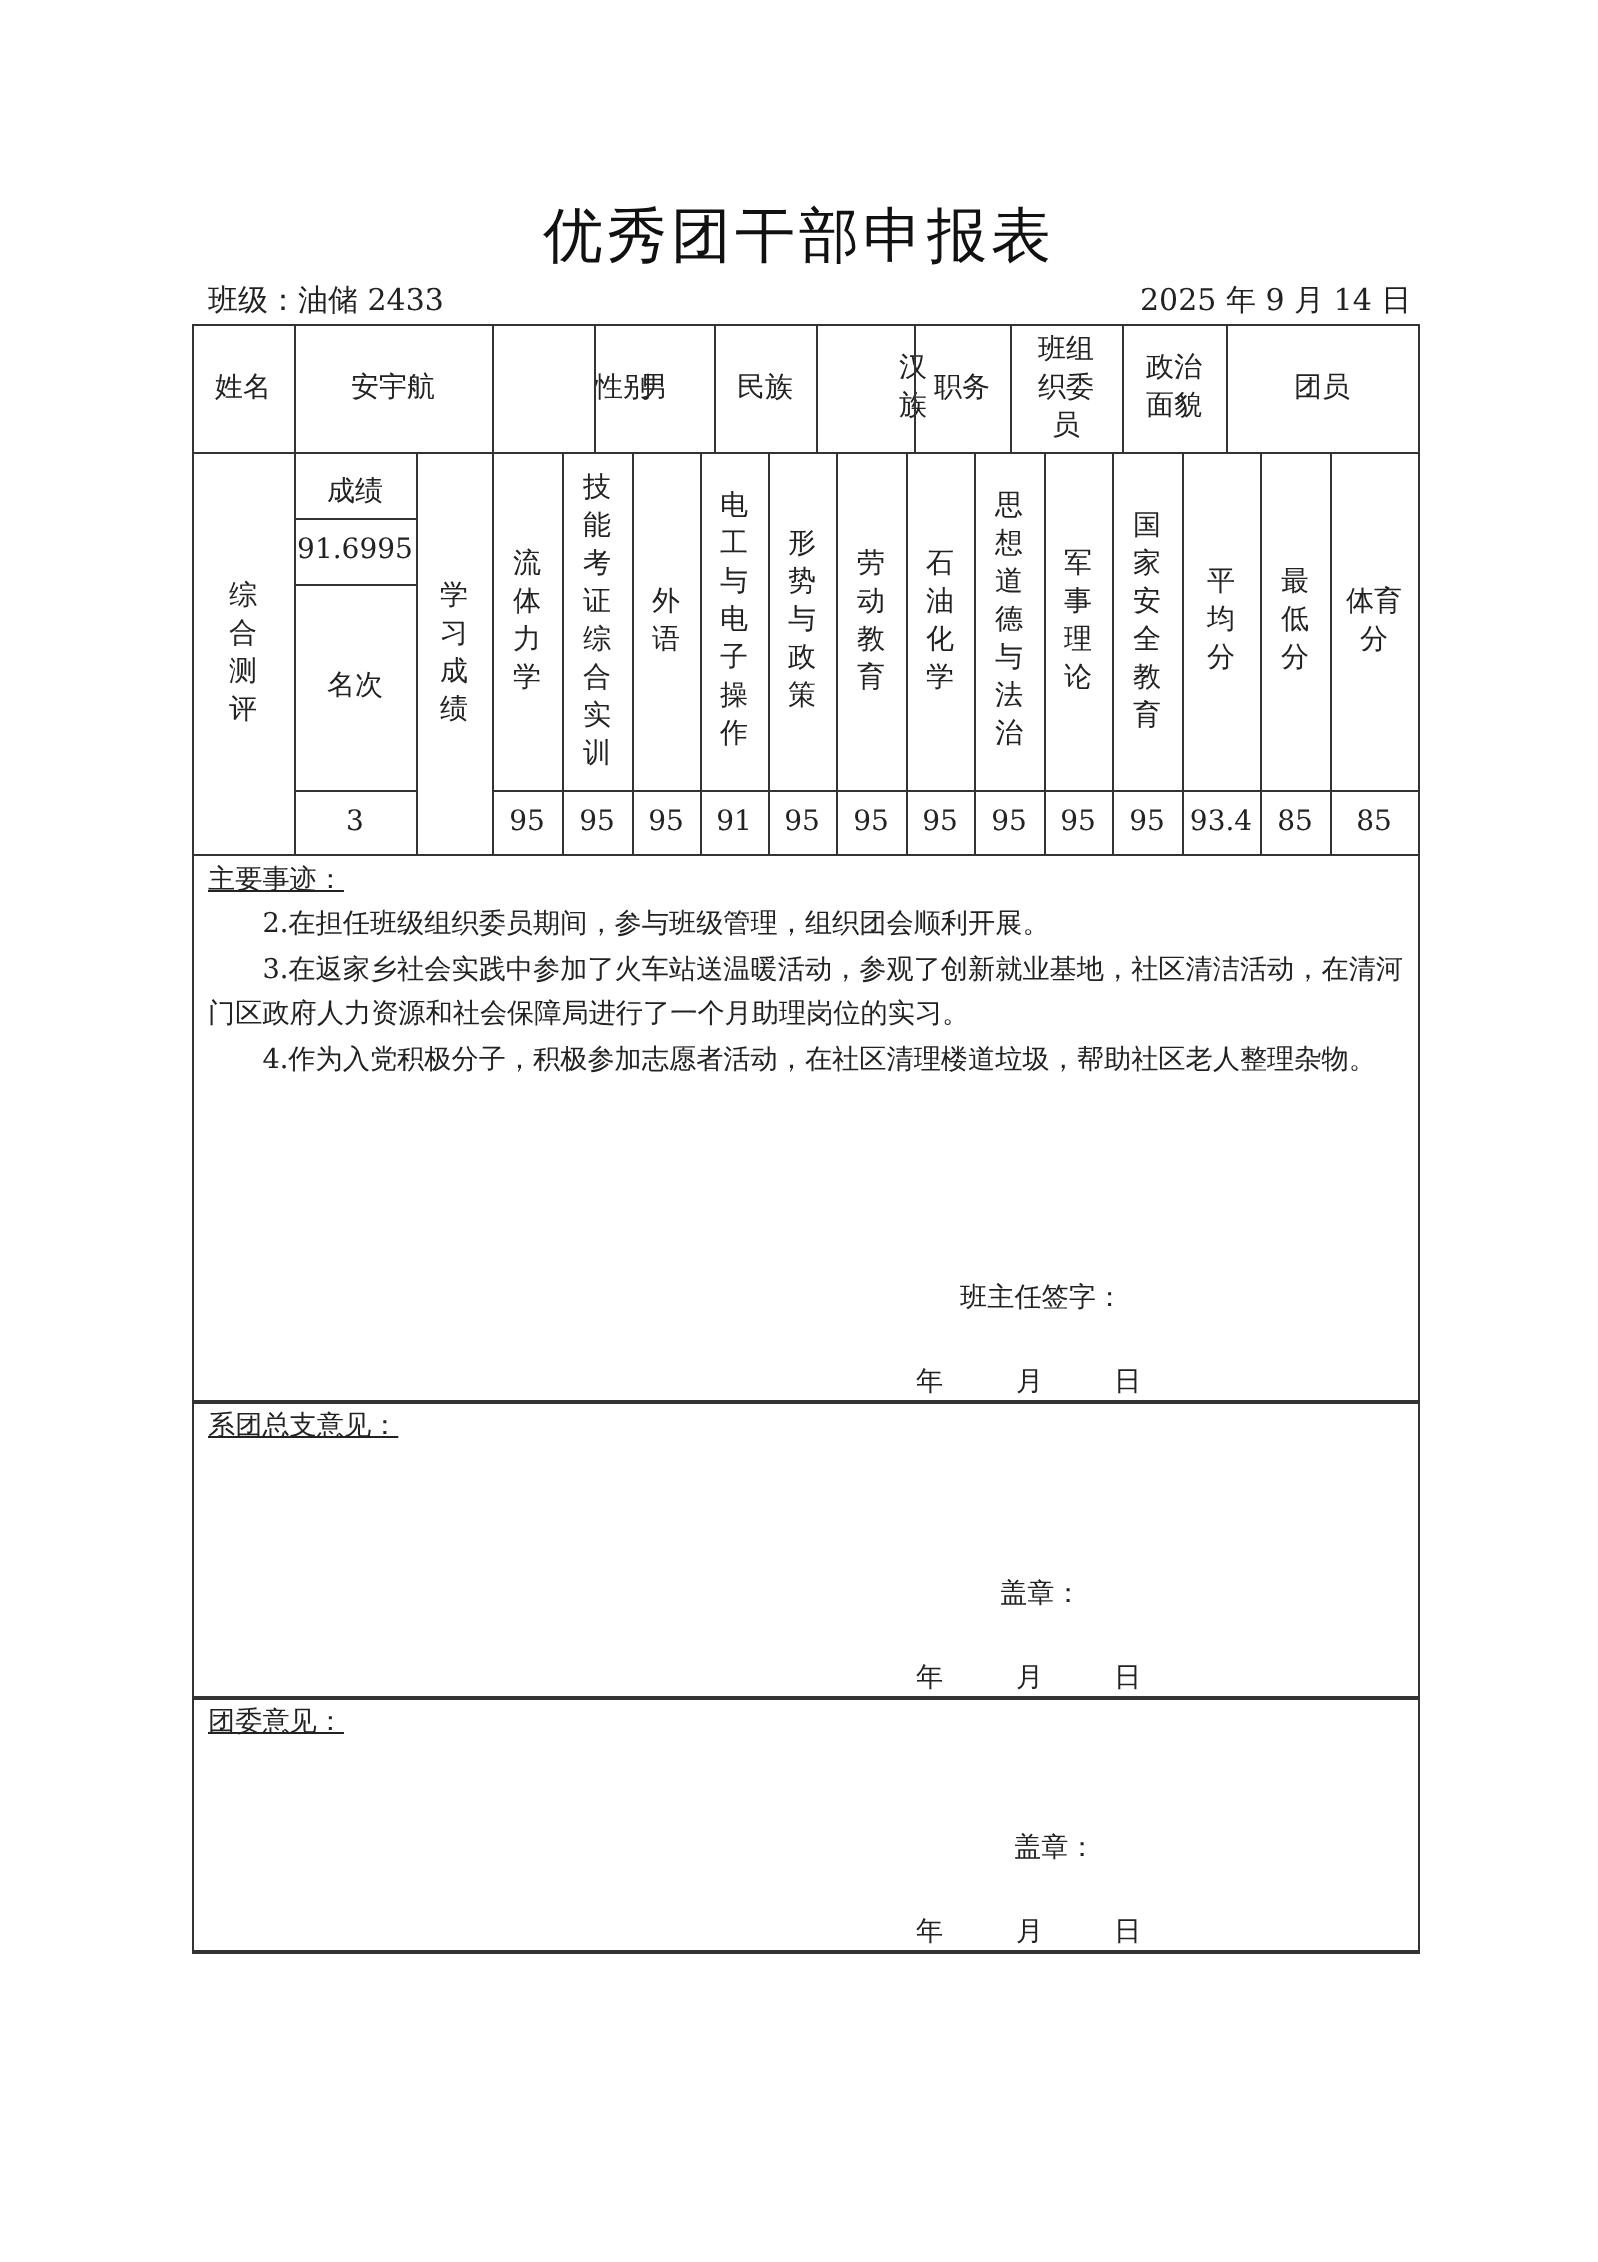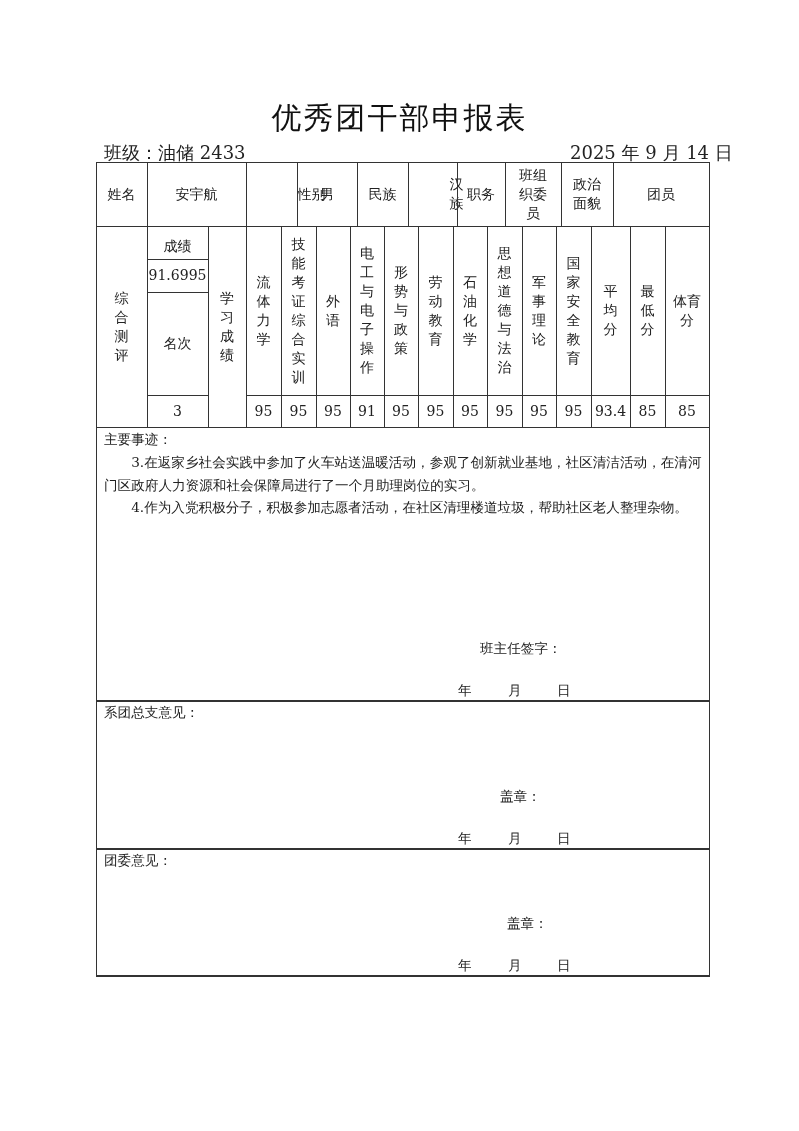--- a/index.html
+++ b/index.html
@@ -1,27 +1,27 @@
 <!DOCTYPE html>
 <html><head>
 <meta charset="utf-8">
 <style>
   html, body { margin:0; padding:0; background:#ffffff; }
   body { width:799px; height:1131px; position:relative; overflow:hidden;
          font-family:"DejaVu Serif","Liberation Serif",serif; color:#222; }
   .abs { position:absolute; }
   .title { left:0; width:799px; top:98px; text-align:center; font-size:30px;
            font-family:"DejaVu Sans","Liberation Sans",sans-serif; letter-spacing:2px; color:#111; }
-  .meta { top:141px; font-size:18px; }
+  .meta { top:141px; font-size:15px; }
   .cell { position:absolute; box-sizing:border-box; display:flex; align-items:center; justify-content:center;
           text-align:center; font-size:14px; line-height:19px; }
   .line { position:absolute; background:#333; }
   .para { position:absolute; left:104px; width:602px; font-size:13.6px; line-height:22.5px; }
   .para p { margin:0; text-indent:2em; }
-  .sec-label { position:absolute; left:104px; font-size:13.6px; }
+  .sec-label { position:absolute; left:104px; font-size:13.6px;text-decoration:underline; }
   .sig { position:absolute; font-size:13.6px; }
 </style>
 </head>
 <body>
 
 <div class="abs title">优秀团干部申报表</div>
 <div class="abs meta" style="left:104px;">班级：油储 2433</div>
 <div class="abs meta" style="left:570px;">2025 年  9 月 14 日</div>
 
 <div id="form">
@@ -122,20 +122,21 @@
 低
 分</div>
       <div class="cell" style="left: 630px; top: 395px; width: 35px; height: 32px;">85</div>
       <div class="cell" style="left: 665px; top: 226px; width: 44px; height: 169px; white-space: pre;">体育
 分</div>
       <div class="cell" style="left: 665px; top: 395px; width: 44px; height: 32px;">85</div>
     </div>
 
   <div class="sec-label" style="top:431px;">主要事迹：</div>
   <div class="para" style="top:451px;">
+    <p>2.在担任班级组织委员期间，参与班级管理，组织团会顺利开展。</p>
     <p>3.在返家乡社会实践中参加了火车站送温暖活动，参观了创新就业基地，社区清洁活动，在清河门区政府人力资源和社会保障局进行了一个月助理岗位的实习。</p>
     <p>4.作为入党积极分子，积极参加志愿者活动，在社区清理楼道垃圾，帮助社区老人整理杂物。</p>
   </div>
   <div class="sig" style="left:480px;top:640px;">班主任签字：</div>
   <div class="sig" style="left:458px;top:682px;">年</div>
   <div class="sig" style="left:508px;top:682px;">月</div>
   <div class="sig" style="left:557px;top:682px;">日</div>
 
   <div class="sec-label" style="top:704px;">系团总支意见：</div>
   <div class="sig" style="left:500px;top:788px;">盖章：</div>

